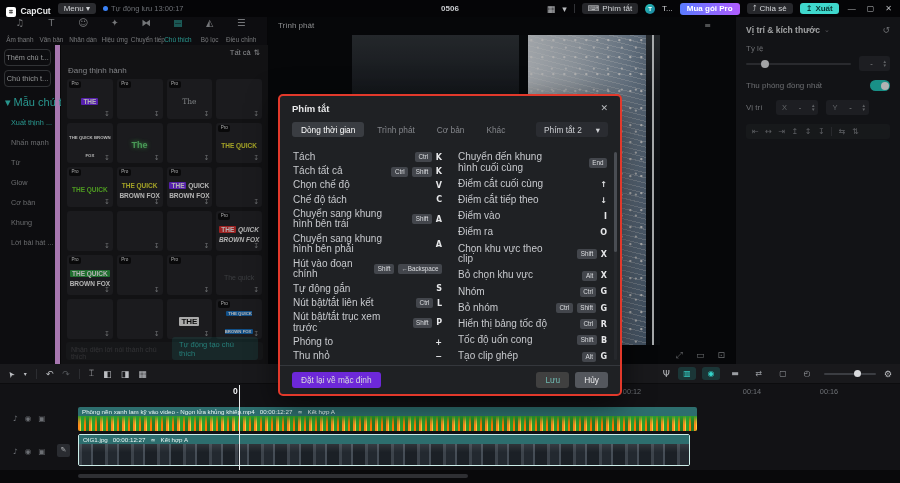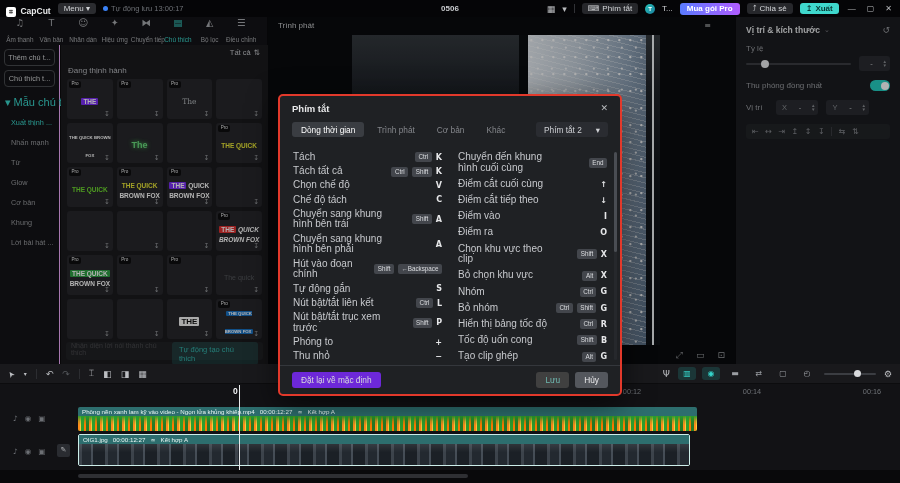--- a/index.html
+++ b/index.html
@@ -27,21 +27,21 @@
 
   
   #topnav{position:absolute;left:0;top:17px;width:268px;height:28px;background:#141417;display:flex;align-items:center;justify-content:space-around;padding:0 10px 0 4px;border-right:1px solid #0a0a0c}
   .nav-item{text-align:center;color:#a7a9ae;width:31px}
   .nav-item .ni-icon{display:block;font-size:9.5px;line-height:11px;font-family:"DejaVu Sans",sans-serif}
   .nav-item .ni-label{font-size:6.4px;white-space:nowrap}
   .nav-item.active{color:#3ad6cc}
   #nav-collapse{position:absolute;right:2px;top:24px;font-size:8px;color:#8a8d92}
 
   
-  #sidebar{position:absolute;left:0;top:45px;width:60px;bottom:119px;background:#141417;border-right:1px solid #f0abfc}
+  #sidebar{position:absolute;left:0;top:45px;width:60px;bottom:119px;background:#141417;border-right:5px solid #f0abfc}
   .sb-btn{margin:4px 4px 0 4px;padding:3px 1px;border:1px solid #47494e;border-radius:4px;font-size:7.3px;color:#d0d2d5;text-align:center;white-space:nowrap;overflow:hidden}
   .sb-cat{color:#3ad6cc;font-size:11px;padding:9px 5px 3px;white-space:nowrap}
   .sb-item{font-size:7.3px;color:#97999e;padding:5.5px 5px 5.5px 11px;white-space:nowrap;overflow:hidden}
   .sb-item.active{color:#3ad6cc}
 
   
   #mediapanel{position:absolute;left:61px;top:45px;width:207px;bottom:119px;background:#1a1a1e}
   .mp-filter{position:absolute;top:3px;right:8px;display:flex;gap:3px;align-items:center;font-size:7.5px;color:#c3c5c8}
   .mp-title{position:absolute;top:21px;left:7px;font-size:8px;color:#b9bbbf}
   #grid{position:absolute;left:6px;right:6px;top:34px;height:260px;display:grid;grid-template-columns:repeat(4,1fr);grid-auto-rows:40px;gap:4px;overflow:hidden}
@@ -58,21 +58,21 @@
   .ts.whitebg{background:#f4f4f4;color:#111;font-size:8px}
   .ts.bluebg{background:#1971c2}
   .ts.serif{font-family:"DejaVu Serif",serif;color:#b4b8bc;font-weight:normal;font-size:7.5px}
   .ts.glow{color:#69db7c;text-shadow:0 0 4px #51cf66;font-size:9px}
   .ts.yellow{color:#e9e737}
   .ts.green{color:#6fdd2f}
   .ts.white{color:#fff}
   .ts.whiteital{color:#fff;font-style:italic}
   .ts.micro{font-size:4.3px}
   .ts.faint{color:#55585d;font-weight:normal;font-size:7px}
-  .mp-bottom{position:absolute;left:5px;right:5px;bottom:4px;height:18px;background:#202125;border-radius:3px;display:flex;align-items:flex-start;justify-content:space-between;padding:0 5px}
+  .mp-bottom{position:absolute;left:5px;right:5px;bottom:4px;height:18px;background:#202125;border-radius:3px;display:flex;align-items:flex-end;justify-content:space-between;padding:0 5px}
   .mp-hint{font-size:7px;color:rgba(255,255,255,.17)}
   .auto-cap{background:rgba(58,214,204,.14);color:#34b3ab;font-size:7.5px;border-radius:3px;padding:2.5px 7px}
 
   
   #player{position:absolute;left:268px;top:17px;width:467px;bottom:119px;background:#0a0b0d}
   .pl-head{height:16px;display:flex;align-items:center;justify-content:space-between;padding:0 24px 0 10px;font-size:8px;color:#c6c8cb}
   #preview{position:absolute;left:84px;top:18px;width:308px;height:310px;overflow:hidden;background:linear-gradient(180deg,#34393e 0%,#20242a 16%,#15181d 42%,#0f1216 100%)}
   .pv-window{position:absolute;right:14px;top:0;bottom:0;width:118px;
     background:
       radial-gradient(circle at 30% 30%, rgba(255,255,255,.9) 0 .7px, transparent 1.6px),
@@ -649,21 +649,21 @@
           </span>
         <span class="zoom-slider">
             <span class="knob"></span>
           </span>
         <span class="tl-icon ico">⚙</span>
       </span>
     </div>
     <div class="tl-ruler" id="ruler">
         <span class="ruler-label" style="left: 632px;">00:12</span>
         <span class="ruler-label" style="left: 752px;">00:14</span>
-        <span class="ruler-label" style="left: 872px;">00:16</span>
+        <span class="ruler-label" style="left: 829px;">00:16</span>
       </div>
     <span id="playhead-label">0</span>
     <div id="playhead"></div>
     <div class="track-icons" id="ticons1">
         <span class="ico">♪</span>
         <span class="ico">◉</span>
         <span class="ico">▣</span>
       </div>
     <div class="track-icons" id="ticons2">
         <span class="ico">♪</span>

